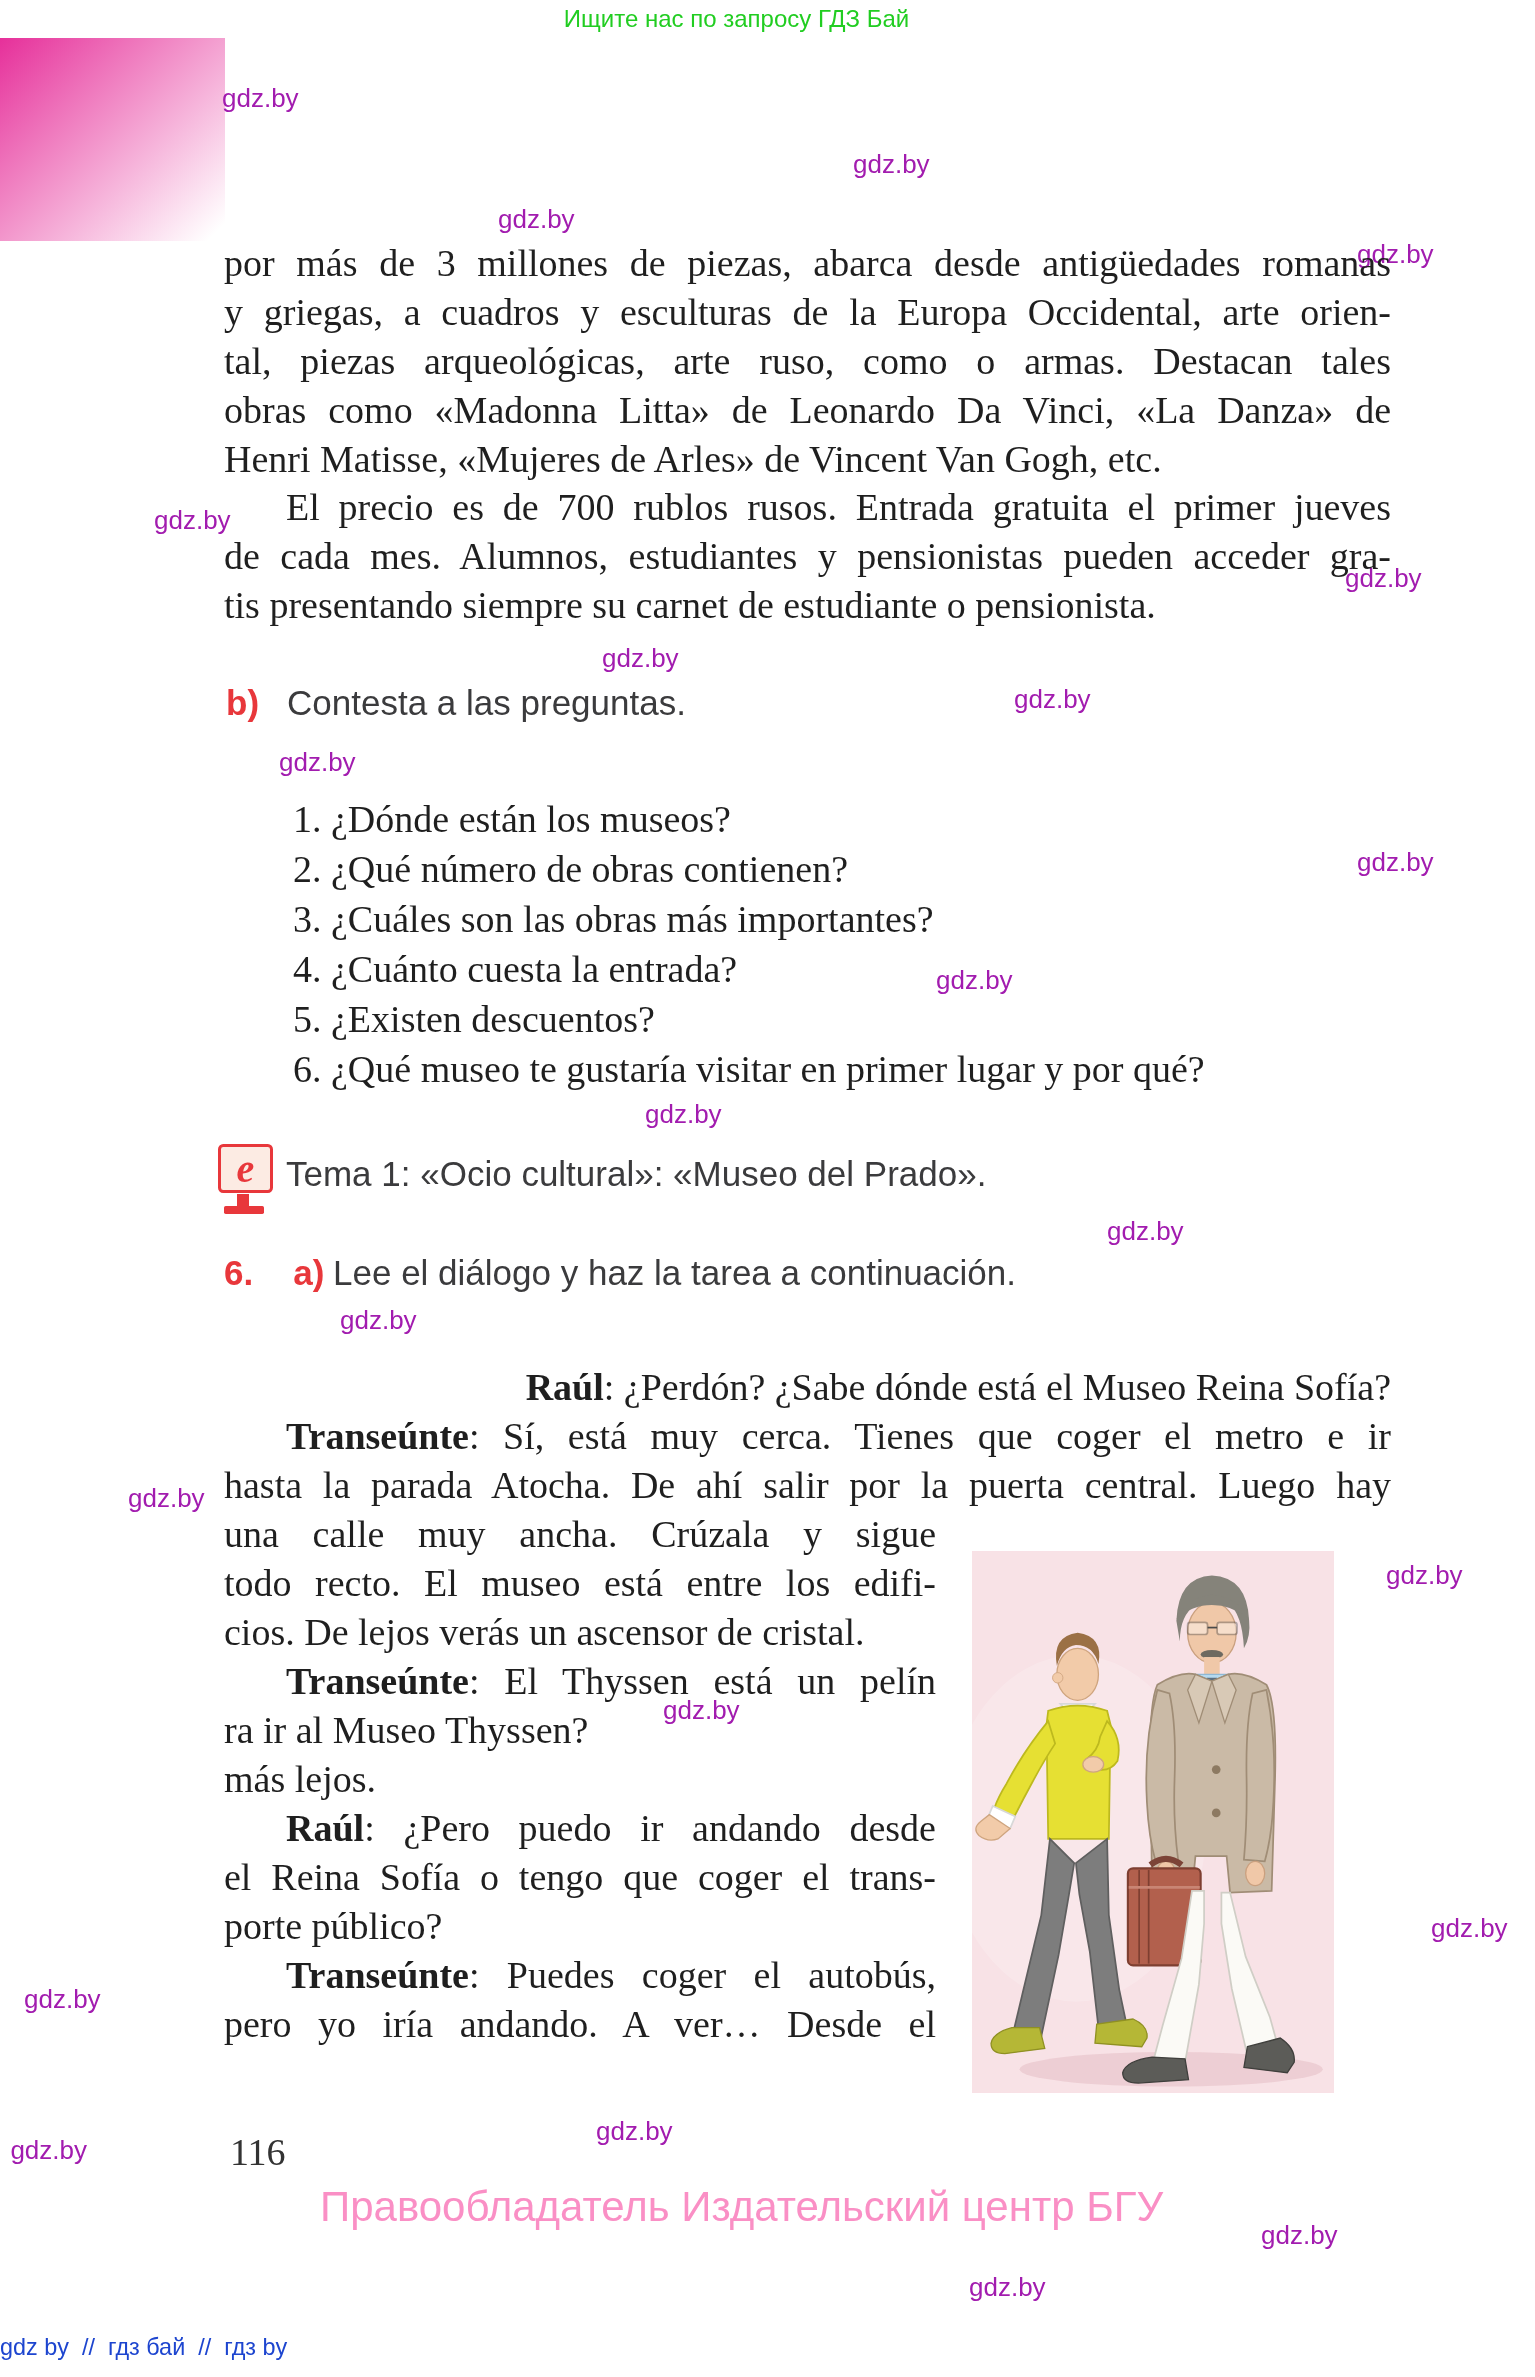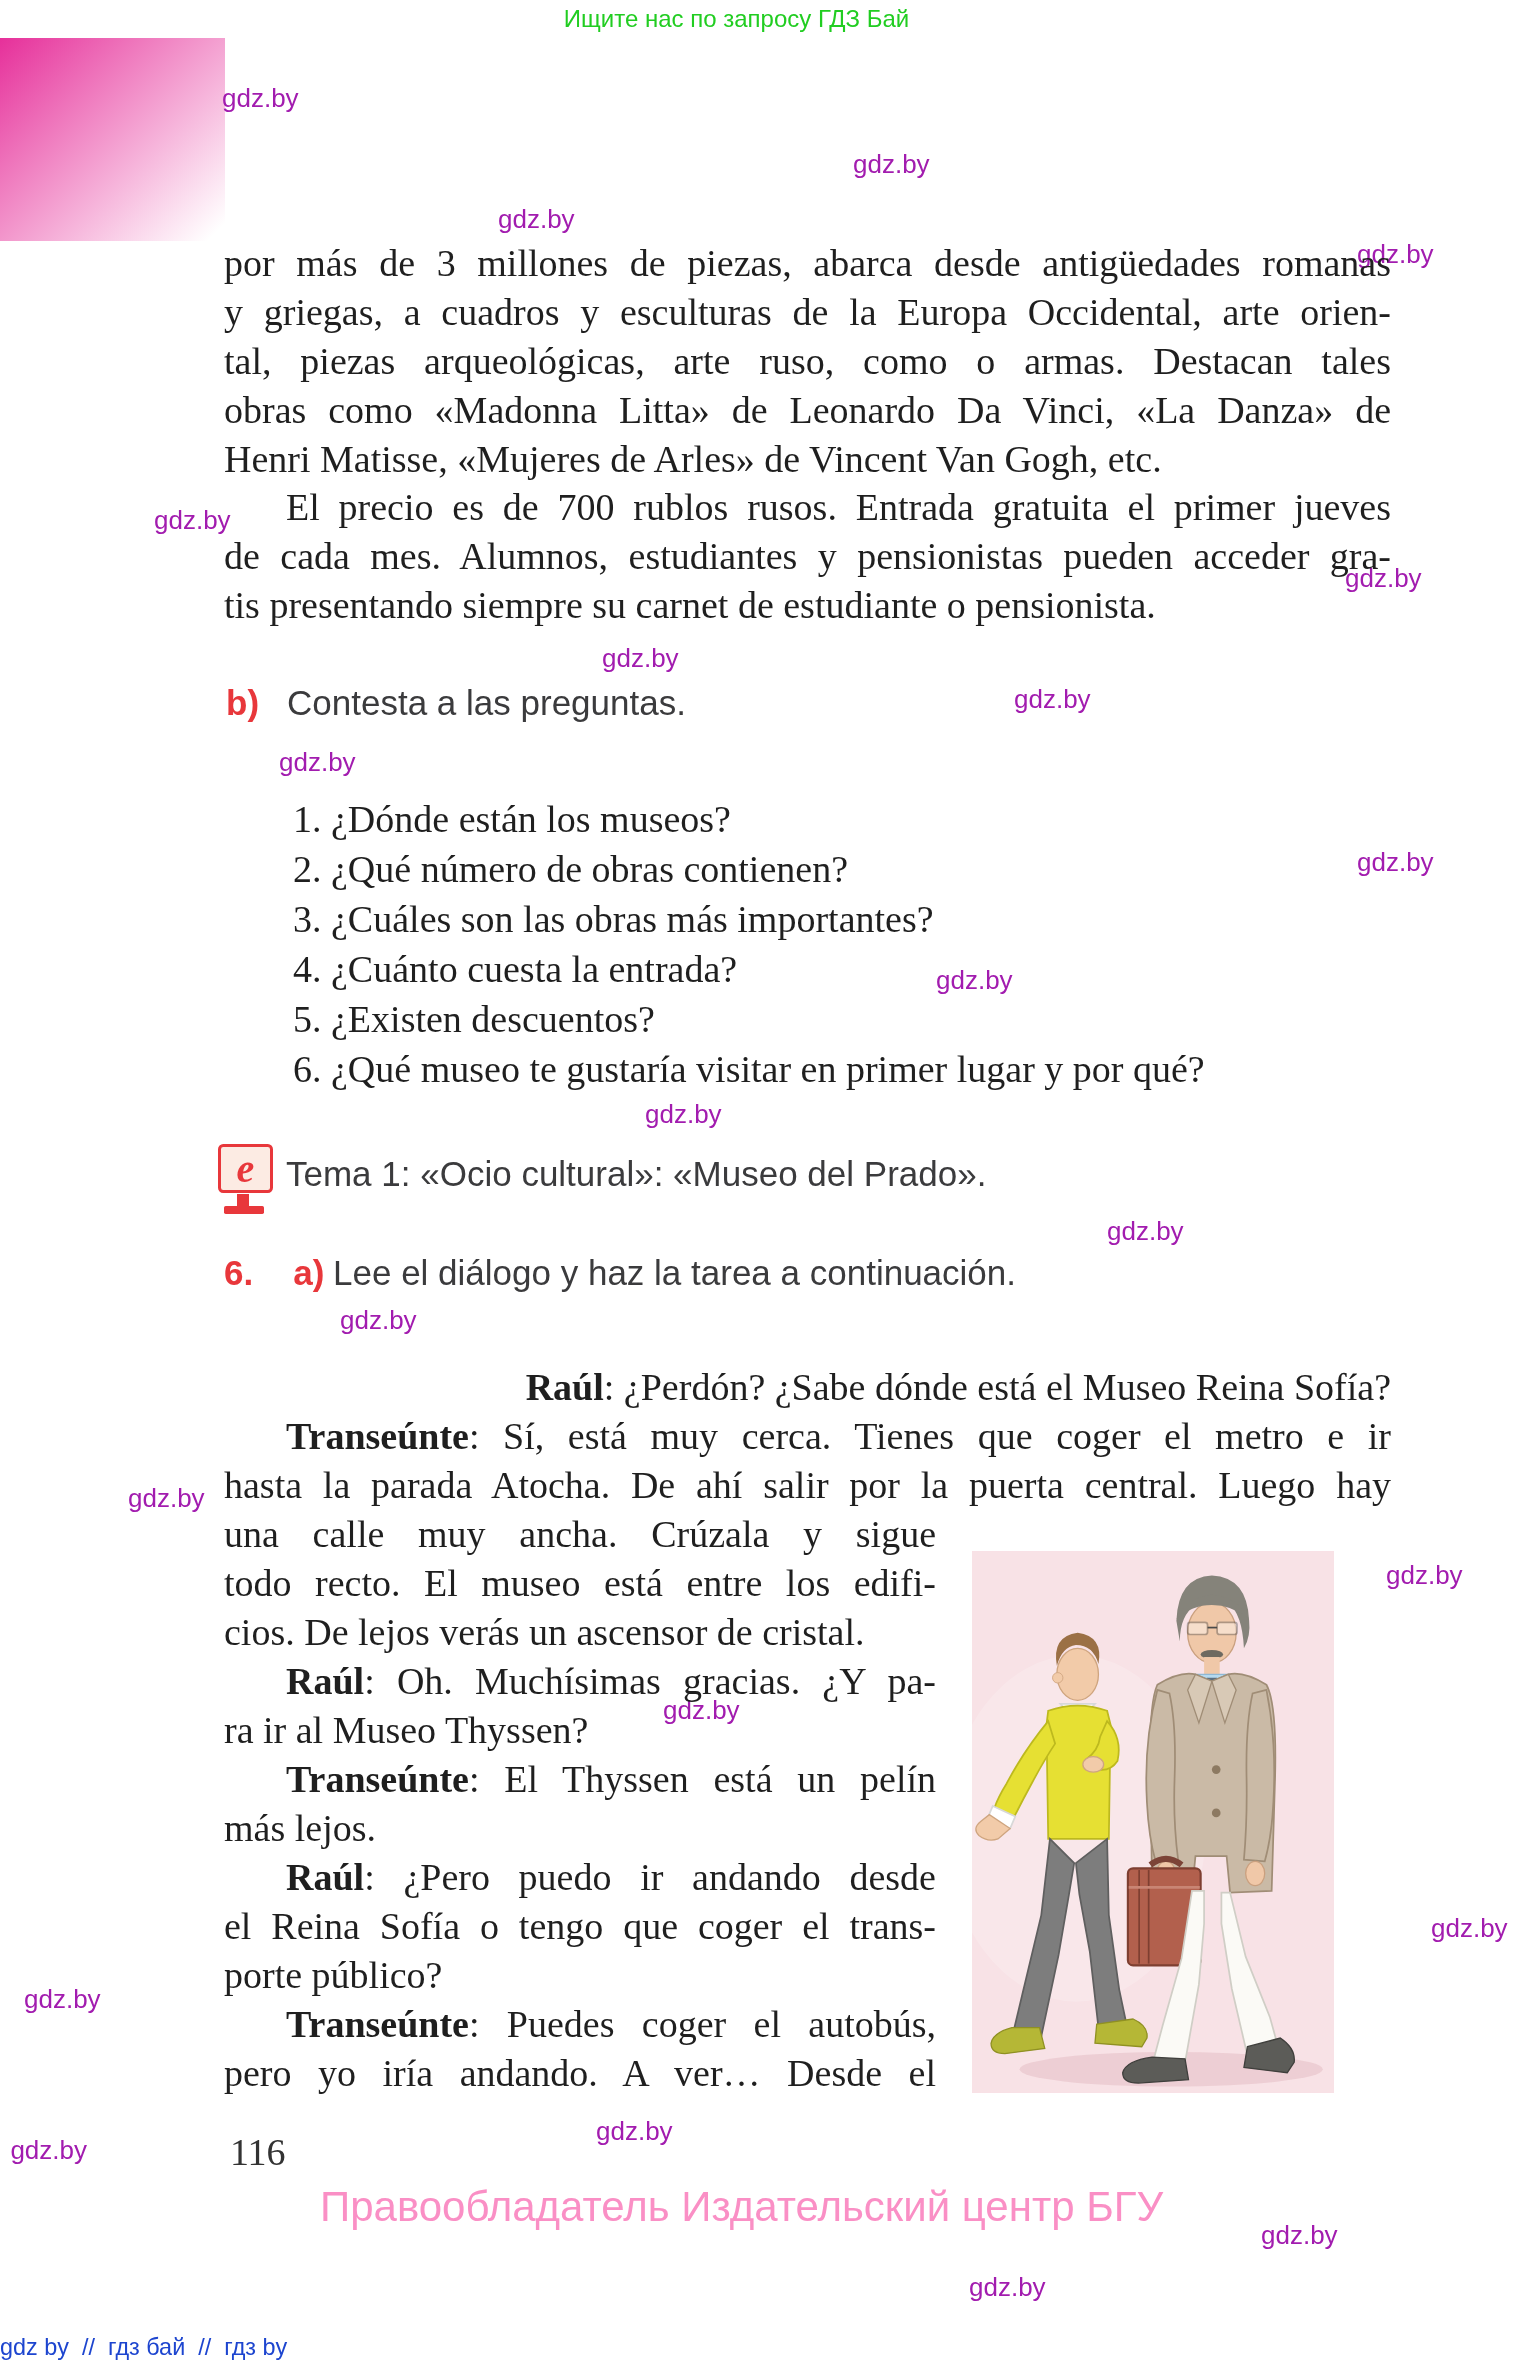--- a/index.html
+++ b/index.html
@@ -156,23 +156,22 @@
   <span id="t6-num" class="redlbl">6.</span><span id="t6-label" class="redlbl">a)</span><span>Lee el diálogo y haz la tarea a continuación.</span>
 </div>
 
 <div id="dialogue" class="textblock" style="top:1363px;">
     <div class="tline ind wide"><b>Raúl</b>: ¿Perdón? ¿Sabe dónde está el Museo Reina Sofía?</div>
     <div class="tline just ind wide"><b>Transeúnte</b>: Sí, está muy cerca. Tienes que coger el metro e ir</div>
     <div class="tline just wide">hasta la parada Atocha. De ahí salir por la puerta central. Luego hay</div>
     <div class="tline just">una calle muy ancha. Crúzala y sigue</div>
     <div class="tline just">todo recto. El museo está entre los edifi-</div>
     <div class="tline">cios. De lejos verás un ascensor de cristal.</div>
-    <div class="tline just ind"><b>Raúl</b>: Oh. Muchísimas gracias. ¿Y pa-</div>
+    <div class="tline just ind"><b>Transeúnte</b>: El Thyssen está un pelín</div>
     <div class="tline">ra ir al Museo Thyssen?</div>
-    <div class="tline just ind"><b>Transeúnte</b>: El Thyssen está un pelín</div>
     <div class="tline">más lejos.</div>
     <div class="tline just ind"><b>Raúl</b>: ¿Pero puedo ir andando desde</div>
     <div class="tline just">el Reina Sofía o tengo que coger el trans-</div>
     <div class="tline">porte público?</div>
     <div class="tline just ind"><b>Transeúnte</b>: Puedes coger el autobús,</div>
     <div class="tline just">pero yo iría andando. A ver… Desde el</div>
   </div>
 
 <div id="illustration" class="abs">
   <svg viewBox="0 0 418 625" width="362" height="542">

